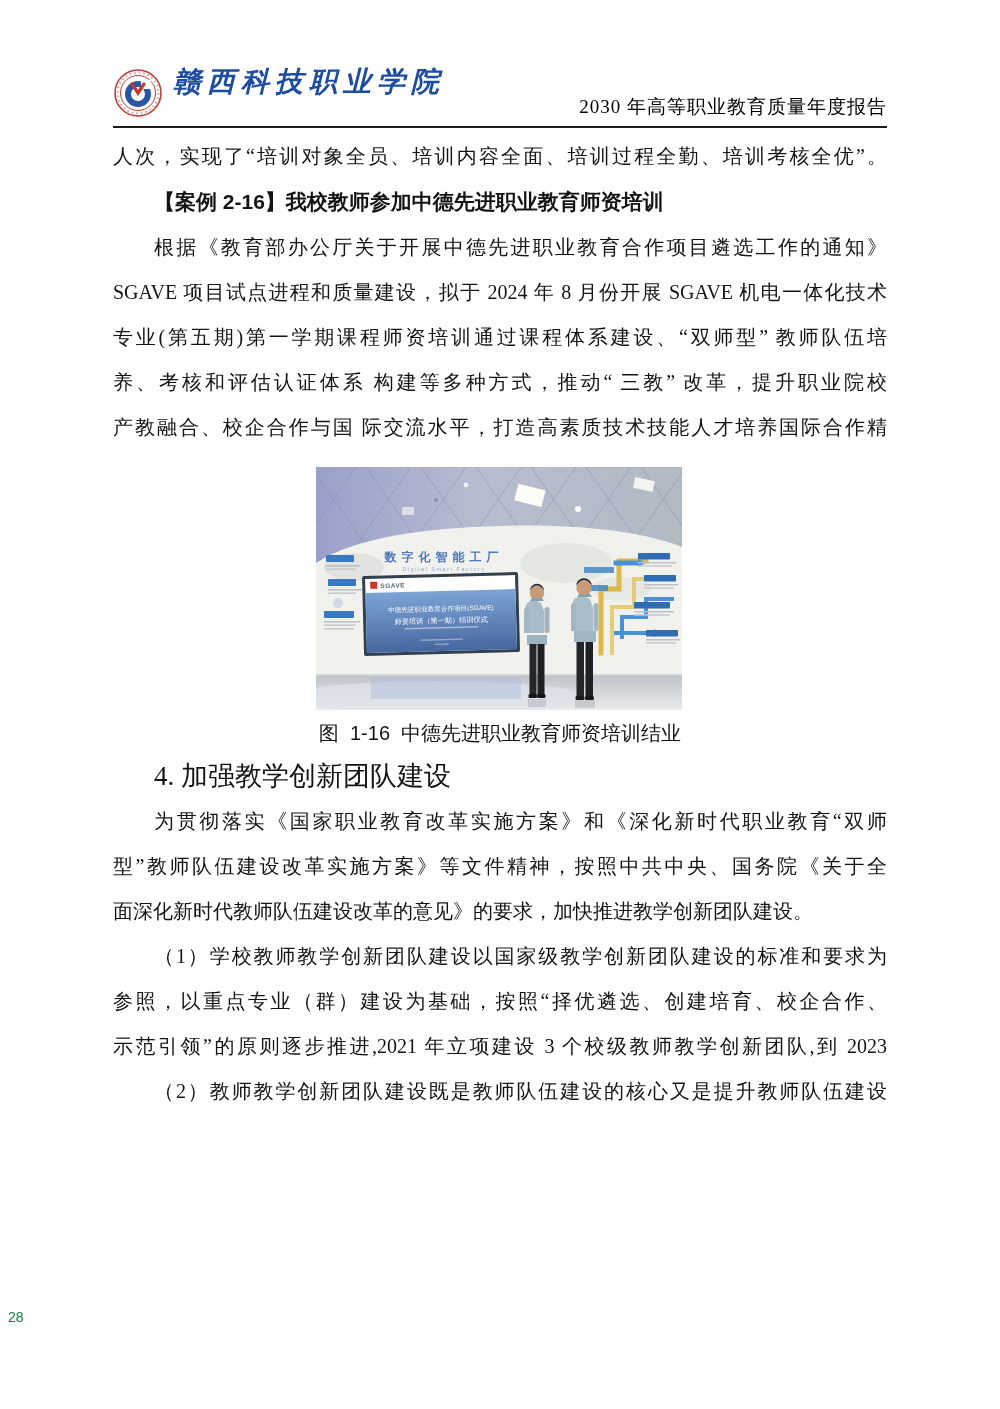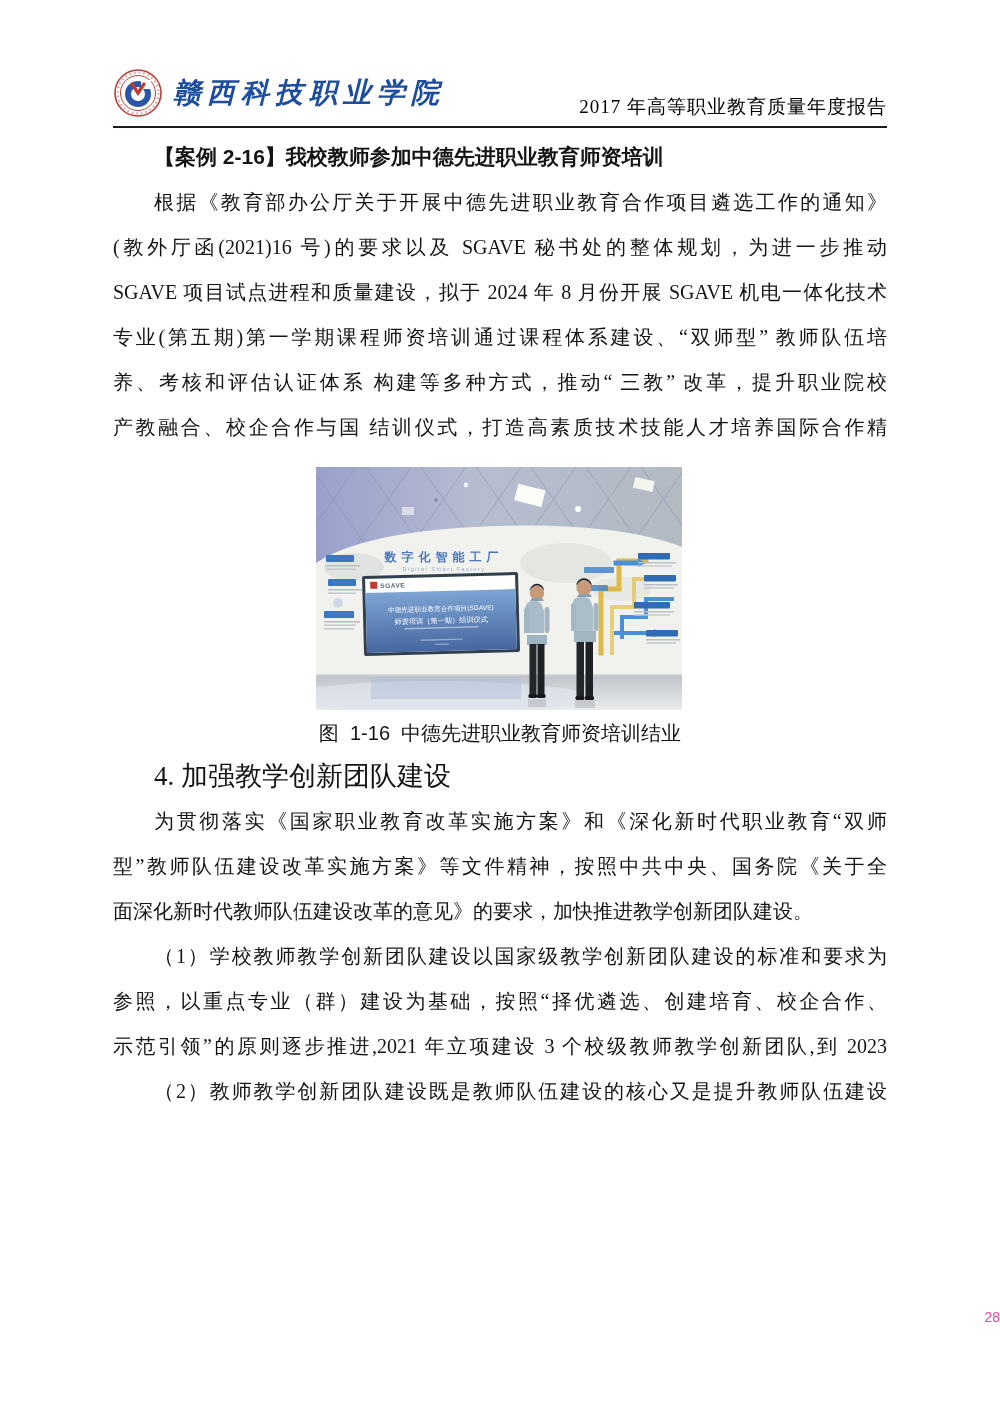--- a/index.html
+++ b/index.html
@@ -12,21 +12,21 @@
     color:#141414;
     overflow:hidden;
   }
   
   .header{
     position:absolute;top:68px;left:113px;right:113px;
     display:flex;align-items:flex-end;justify-content:space-between;
     border-bottom:2px solid #1c1c1c;
     padding-bottom:8px;
   }
-  .brand{display:flex;align-items:center;gap:10px;}
+  .brand{display:flex;gap:10px;}
   .school-name{
     font-family:"Liberation Serif","DejaVu Serif",serif;
     font-weight:bold;font-style:italic;
     font-size:28px;color:#1d4da1;letter-spacing:6px;
     line-height:1;
   }
   .report-title{
     font-size:19px;color:#000;letter-spacing:1px;line-height:1;
     padding-bottom:2px;white-space:nowrap;
   }
@@ -51,24 +51,24 @@
   .figure svg{display:block;}
   .caption{
     text-align:center;
     font-family:"Liberation Sans","DejaVu Sans",sans-serif;
     font-weight:normal;font-size:20px;
     line-height:34px;height:34px;margin-top:6px;margin-bottom:4px;
     white-space:pre;
   }
   
   .footer{
-    position:absolute;left:0;right:0;bottom:84px;
-    text-align:right;
+    position:absolute;left:8px;right:0;bottom:84px;
+    text-align:left;
     font-family:"Liberation Sans","DejaVu Sans",sans-serif;
-    font-size:14px;color:#ec4899;
+    font-size:14px;color:#15803d;
   }
 </style>
 </head>
 <body>
 
 <div class="page">
 
   <div class="header">
     <div class="brand">
       <svg width="50" height="50" viewBox="0 0 50 50">
@@ -76,33 +76,33 @@
         <circle cx="25" cy="25" r="20.5" fill="none" stroke="#c0514a" stroke-width="2.2" stroke-dasharray="1.6 3" opacity="0.55"></circle>
         <circle cx="25" cy="25" r="17.5" fill="#ffffff" stroke="#b5423a" stroke-width="1"></circle>
         <g transform="translate(25,26)">
           <circle r="10" fill="none" stroke="#2a57a5" stroke-width="6"></circle>
           <rect x="3" y="-14" width="10" height="9" fill="#ffffff"></rect>
           <path d="M-6,-10 L0,-1 L6,-10" fill="none" stroke="#c0392b" stroke-width="3.2" stroke-linecap="round"></path>
         </g>
       </svg>
       <span class="school-name">赣西科技职业学院</span>
     </div>
-    <div class="report-title">2017 年高等职业教育质量年度报告</div>
+    <div class="report-title">2030 年高等职业教育质量年度报告</div>
   </div>
 
   <div class="main">
+    <div class="pline jline">人次，实现了“培训对象全员、培训内容全面、培训过程全勤、培训考核全优”。</div>
 
     <h2 class="case-heading">【案例 2-16】我校教师参加中德先进职业教育师资培训</h2>
 
     <div class="pline jline indent">根据《教育部办公厅关于开展中德先进职业教育合作项目遴选工作的通知》</div>
-    <div class="pline jline">(教外厅函(2021)16 号)的要求以及 SGAVE 秘书处的整体规划，为进一步推动</div>
     <div class="pline jline">SGAVE 项目试点进程和质量建设，拟于 2024 年 8 月份开展 SGAVE 机电一体化技术</div>
     <div class="pline jline">专业(第五期)第一学期课程师资培训通过课程体系建设、“双师型” 教师队伍培</div>
     <div class="pline jline">养、考核和评估认证体系 构建等多种方式，推动“ 三教” 改革，提升职业院校</div>
-    <div class="pline jline">产教融合、校企合作与国 结训仪式，打造高素质技术技能人才培养国际合作精</div>
+    <div class="pline jline">产教融合、校企合作与国 际交流水平，打造高素质技术技能人才培养国际合作精</div>
 
     <div class="figure">
       <svg width="366" height="243" viewBox="0 0 366 243">
         <defs>
           <linearGradient id="ceilG" x1="0" y1="0" x2="1" y2="0">
             <stop offset="0" stop-color="#9aa0cb"></stop>
             <stop offset="0.45" stop-color="#b7bdd0"></stop>
             <stop offset="1" stop-color="#b2bac2"></stop>
           </linearGradient>
           <linearGradient id="floorG" x1="0" y1="0" x2="0" y2="1">

